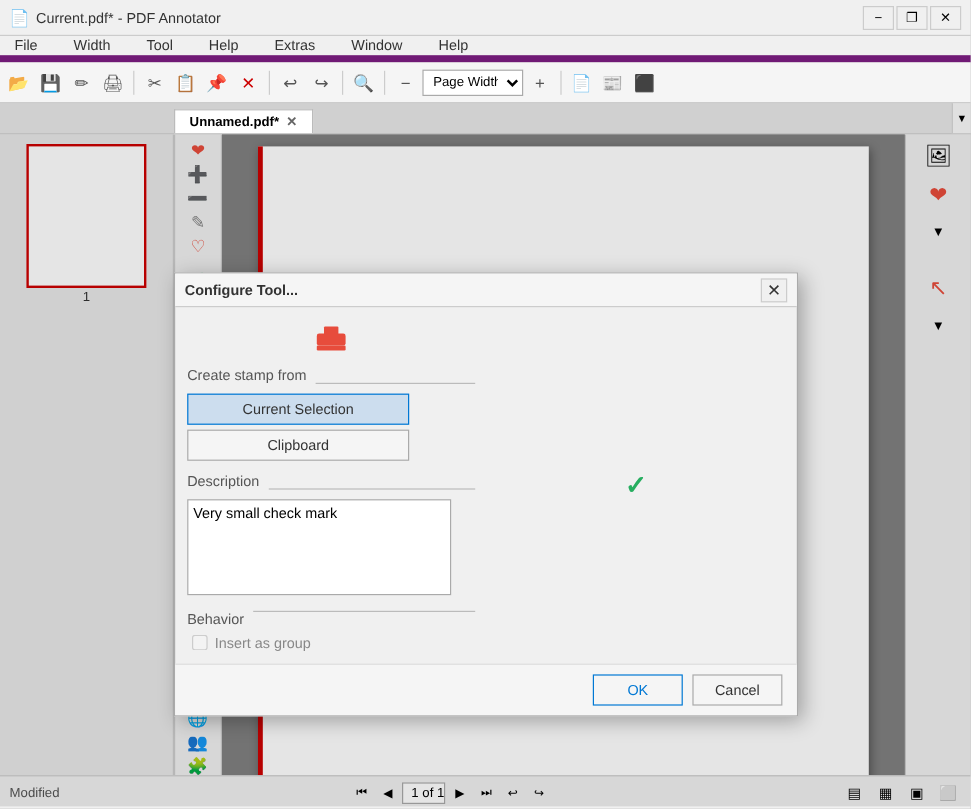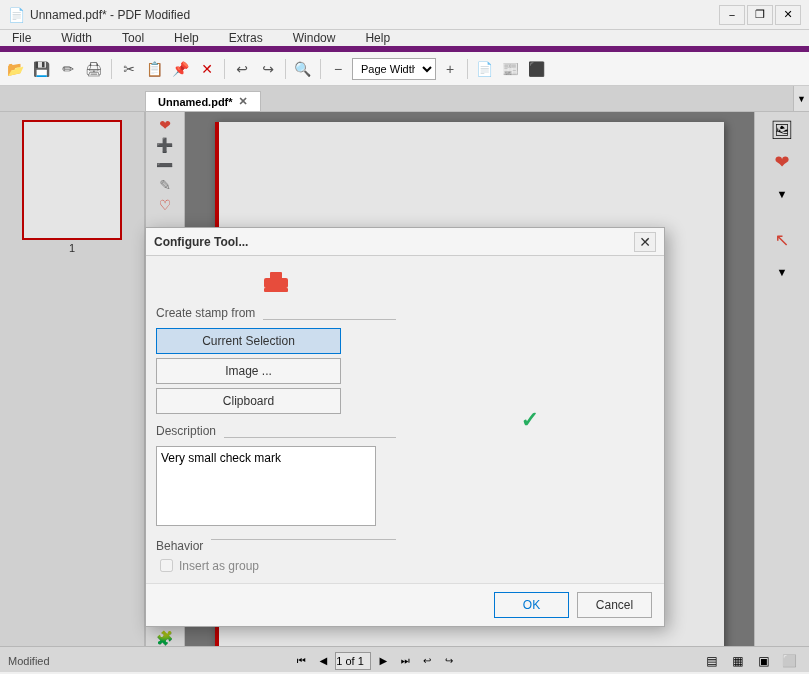--- a/index.html
+++ b/index.html
@@ -245,21 +245,21 @@
       cursor: pointer;
       display: flex;
       align-items: center;
       justify-content: center;
       font-size: 10px;
     }
     .page-input {
       width: 36px;
       height: 18px;
       border: 1px solid #aaa;
-      text-align: left;
+      text-align: right;
       font-size: 11px;
     }
     .status-right {
       display: flex;
       gap: 4px;
     }
     .status-view-btn {
       width: 22px;
       height: 20px;
       background: transparent;
@@ -445,21 +445,21 @@
       font-size: 9px;
       margin-left: auto;
     }
   </style>
 </head>
 <body>
 
 <div class="title-bar">
   <div class="title-bar-left">
     <span class="title-bar-icon" style="width:16px;height:16px;background:transparent;font-size:14px;">📄</span>
-    <span class="title-bar-title">Unnamed.pdf* - PDF Modified</span>
+    <span class="title-bar-title">Current.pdf* - PDF Annotator</span>
   </div>
   <div class="title-bar-controls">
     <button class="title-btn">−</button>
     <button class="title-btn">❐</button>
     <button class="title-btn close">✕</button>
   </div>
 </div>
 
 <div class="menu-bar">
   <span class="menu-item">File</span>
@@ -588,21 +588,20 @@
                 <rect x="4" y="22" width="24" height="4" rx="1" fill="#e74c3c"></rect>
               </svg>
             </div>
           </div>
 
           <div class="section-header">
             <span class="section-label">Create stamp from</span>
             <div class="section-line"></div>
           </div>
           <button class="stamp-btn active">Current Selection</button>
-          <button class="stamp-btn">Image ...</button>
           <button class="stamp-btn">Clipboard</button>
 
           <div class="desc-section">
             <div class="section-header">
               <span class="section-label">Description</span>
               <div class="section-line"></div>
             </div>
             <textarea class="desc-textarea" style="">Very small check mark</textarea>
           </div>
 

